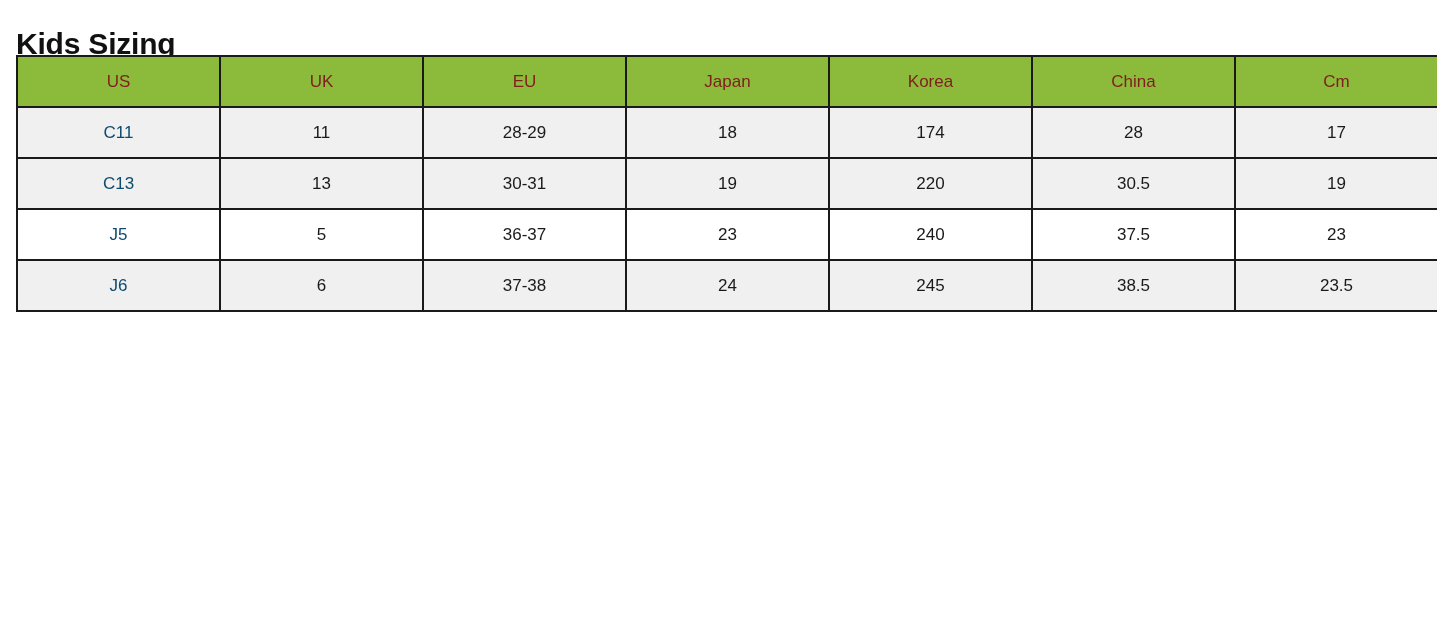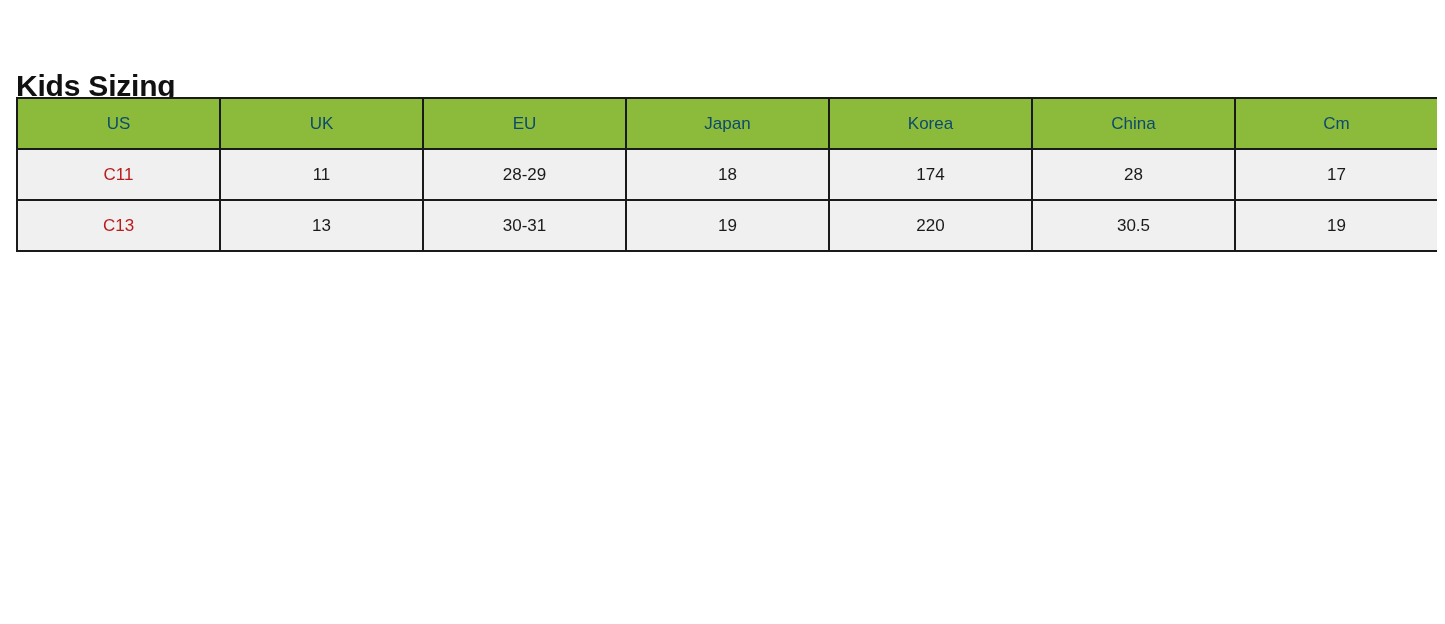--- a/index.html
+++ b/index.html
@@ -12,21 +12,20 @@
     height: 624px;
     overflow: hidden;
     font-family: "Liberation Sans", sans-serif;
     color: #1a1a1a;
   }
   .page {
     position: relative;
     width: 1445px;
     height: 520px;
     box-sizing: border-box;
-    margin-top: 42px;
   }
   .page-title {
     position: absolute;
     left: 16px;
     top: 4px;
     font-size: 30px;
     font-weight: bold;
     letter-spacing: -0.2px;
     color: #111111;
     line-height: 40px;
@@ -54,28 +53,28 @@
     height: 51px;
     font-size: 17px;
     font-weight: normal;
     padding: 0 4px;
     box-sizing: border-box;
     overflow: hidden;
     white-space: nowrap;
   }
   table.size-table thead th {
     background: #8CBB3C;
-    color: #0c4a6e;
+    color: #7f1d1d;
     font-weight: normal;
     height: 51px;
   }
   tr.row-odd td { background: #F0F0F0; }
   tr.row-even td { background: #FFFFFF; }
   td.us-cell {
-    color: #b91c1c;
+    color: #0c4a6e;
   }
 </style>
 </head>
 <body>
 
 <div class="page">
 
   <h1 class="page-title">Kids Sizing</h1>
 
   <div class="table-wrap">
@@ -112,17 +111,35 @@
           </tr>
           <tr class="row-odd">
             <td class="us-cell">C13</td>
             <td>13</td>
             <td>30-31</td>
             <td>19</td>
             <td>220</td>
             <td>30.5</td>
             <td>19</td>
           </tr>
+          <tr class="row-even">
+            <td class="us-cell">J5</td>
+            <td>5</td>
+            <td>36-37</td>
+            <td>23</td>
+            <td>240</td>
+            <td>37.5</td>
+            <td>23</td>
+          </tr>
+          <tr class="row-odd">
+            <td class="us-cell">J6</td>
+            <td>6</td>
+            <td>37-38</td>
+            <td>24</td>
+            <td>245</td>
+            <td>38.5</td>
+            <td>23.5</td>
+          </tr>
         </tbody>
     </table>
   </div>
 
 </div>
 
 </body></html>

